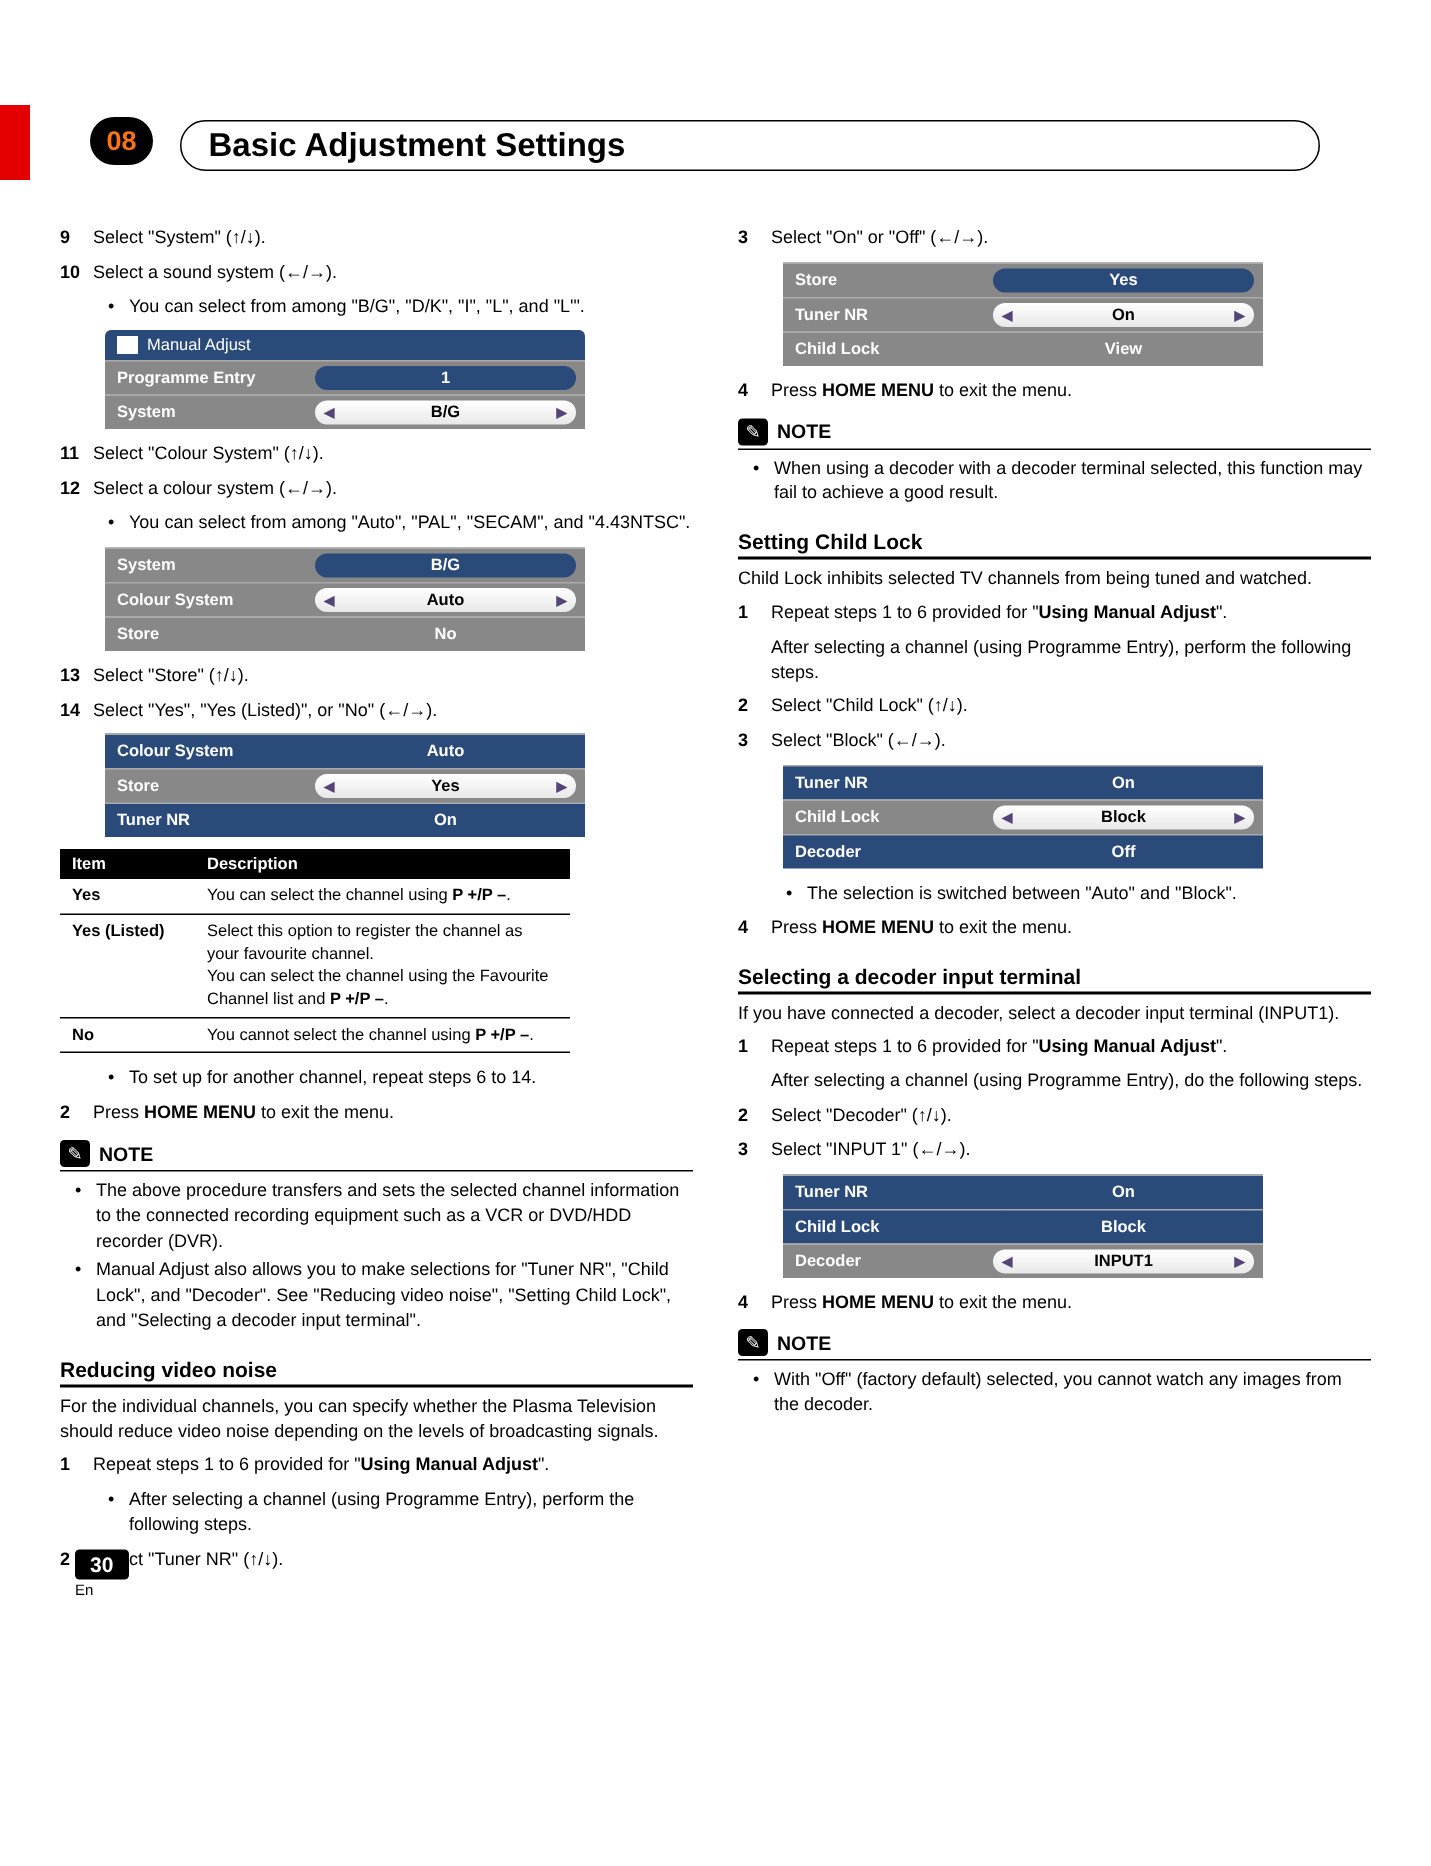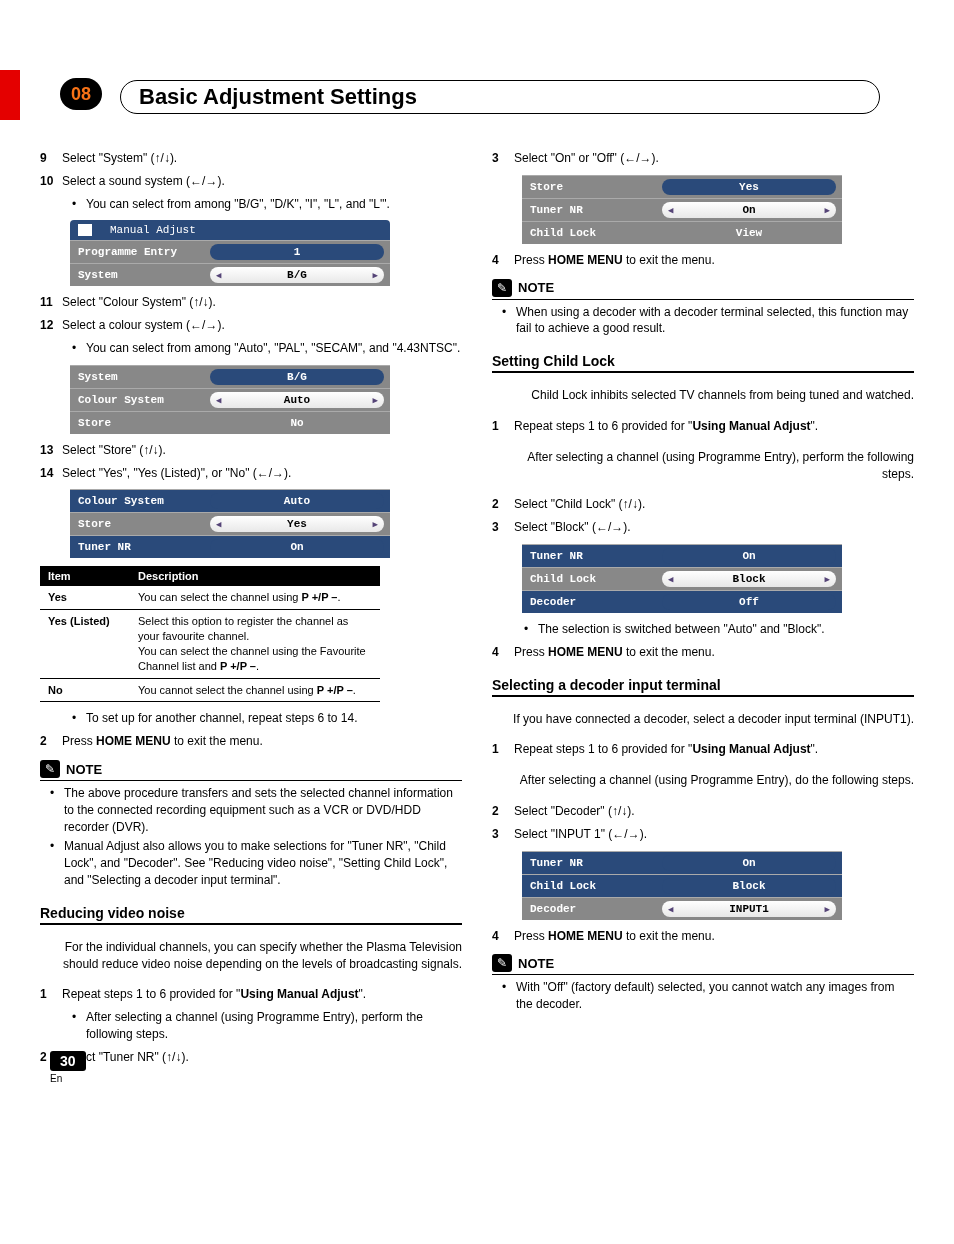--- a/index.html
+++ b/index.html
@@ -9,42 +9,42 @@
   .chapter-badge { position: absolute; left: 60px; top: 78px; width: 42px; height: 32px; background: #000; color: #f97316; border-radius: 16px; font-weight: bold; font-size: 18px; display: flex; align-items: center; justify-content: center; }
   .chapter-title-wrap { margin-left: 80px; border: 1px solid #000; border-radius: 18px; padding: 3px 18px; display: inline-block; min-width: 760px; }
   .chapter-title { font-size: 22px; font-weight: bold; }
   .cols { display: flex; gap: 30px; margin-top: 30px; }
   .col { flex: 1; min-width: 0; }
   .step { display: flex; margin: 6px 0; line-height: 1.4; }
   .step-num { font-weight: bold; width: 22px; flex-shrink: 0; }
   .step-body { flex: 1; }
   .bullet { display: flex; margin: 3px 0 3px 10px; line-height: 1.4; }
   .bullet::before { content: "•"; width: 14px; flex-shrink: 0; }
-  .menu-box { margin: 8px 0 8px 30px; width: 320px; font-size: 11px; font-family: Liberation Mono, monospace; }
-  .menu-header { background: #2a4a7a; color: #fff; padding: 4px 8px; border-radius: 4px 4px 0 0; display: flex; align-items: center; gap: 18px; }
+  .menu-box { margin: 8px 0 8px 30px; width: 320px; font-size: 11px; }
+  .menu-header { background: #2a4a7a; color: #fff; padding: 4px 8px; border-radius: 4px 4px 0 0; display: flex; align-items: center; gap: 6px; }
   .menu-header-icon { width: 14px; height: 12px; background: #fff; display: inline-block; }
   .menu-row { display: flex; align-items: center; background: #888; color: #fff; border-top: 1px solid #aaa; }
   .menu-row.sel { background: #2a4a7a; }
   .menu-label { flex: 0 0 140px; padding: 4px 8px; font-weight: bold; font-size: 11px; }
   .menu-pill { flex: 1; margin: 3px 6px 3px 0; background: linear-gradient(#fff,#e8e8e8); color: #000; border-radius: 10px; padding: 2px 8px; display: flex; align-items: center; justify-content: center; position: relative; font-weight: bold; font-size: 11px; }
   .menu-pill.sel { background: #2a4a7a; color: #fff; }
   .menu-pill.plain { background: transparent; color: #fff; }
   .pill-left, .pill-right { position: absolute; top: 50%; transform: translateY(-50%); font-size: 9px; color: #547; }
   .pill-left { left: 6px; }
   .pill-right { right: 6px; }
   .pill-left.icon { color: #888; }
   .table { width: 340px; margin: 8px 0; border-collapse: collapse; font-size: 11px; }
   .table th { background: #000; color: #fff; text-align: left; padding: 4px 8px; font-weight: bold; }
   .table td { padding: 4px 8px; vertical-align: top; border-bottom: 1px solid #000; line-height: 1.35; }
   .table td:first-child { font-weight: bold; width: 90px; }
   .note-head { display: flex; align-items: center; gap: 6px; margin: 10px 0 4px 0; border-bottom: 1px solid #000; padding-bottom: 2px; }
   .note-icon { width: 20px; height: 18px; background: #000; color: #fff; border-radius: 3px; display: flex; align-items: center; justify-content: center; font-size: 12px; }
   .note-label { font-weight: bold; font-size: 13px; }
   .section-head { font-weight: bold; font-size: 14px; margin: 16px 0 2px 0; border-bottom: 2px solid #000; padding-bottom: 2px; }
-  .para { line-height: 1.4; margin: 14px 0; text-align: right; }
+  .para { line-height: 1.4; margin: 4px 0; }
   b { font-weight: bold; }
   .footer { position: absolute; left: 50px; bottom: 28px; }
   .page-num { background: #000; color: #fff; font-weight: bold; padding: 2px 10px; border-radius: 3px; display: inline-block; font-size: 14px; }
   .page-lang { font-size: 10px; margin-top: 2px; }
 </style>
 </head>
 <body>
 
 <div class="page">
   <div class="red-bar"></div>

